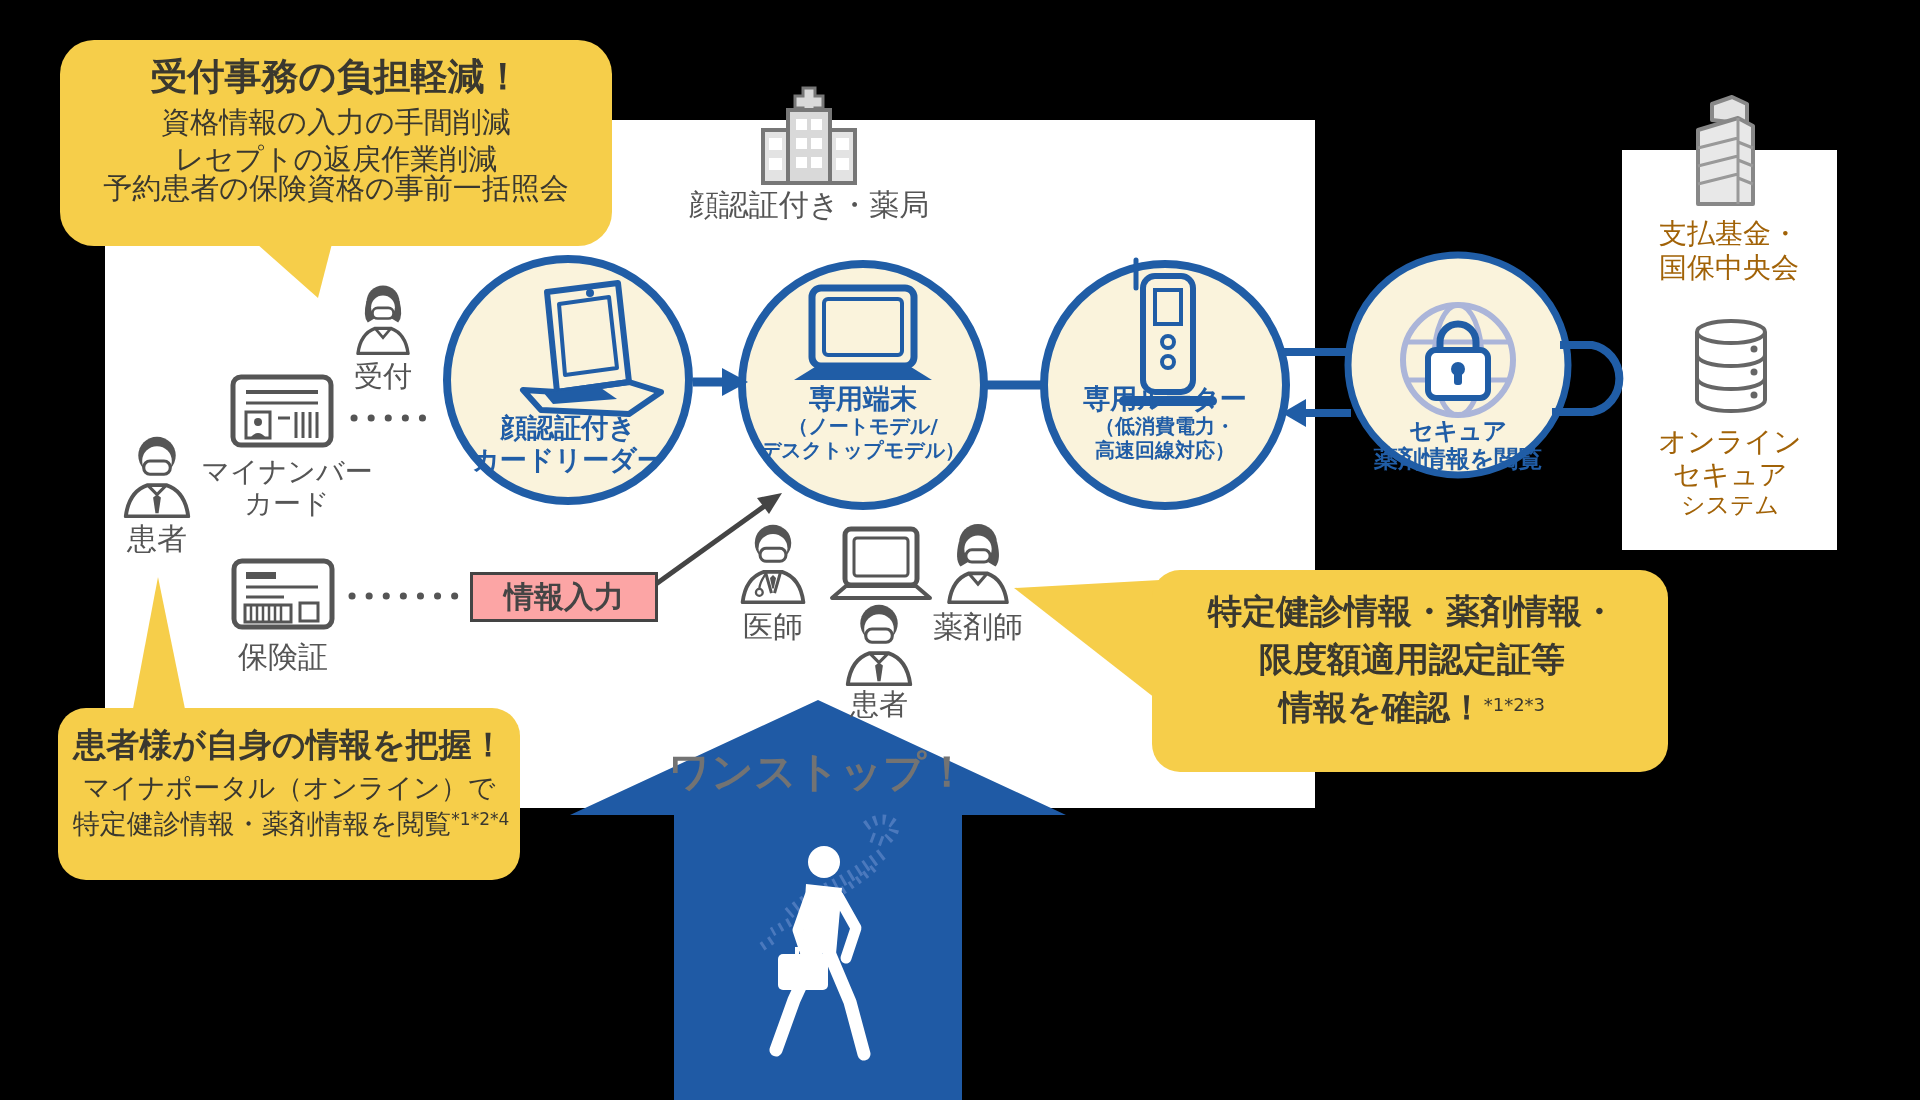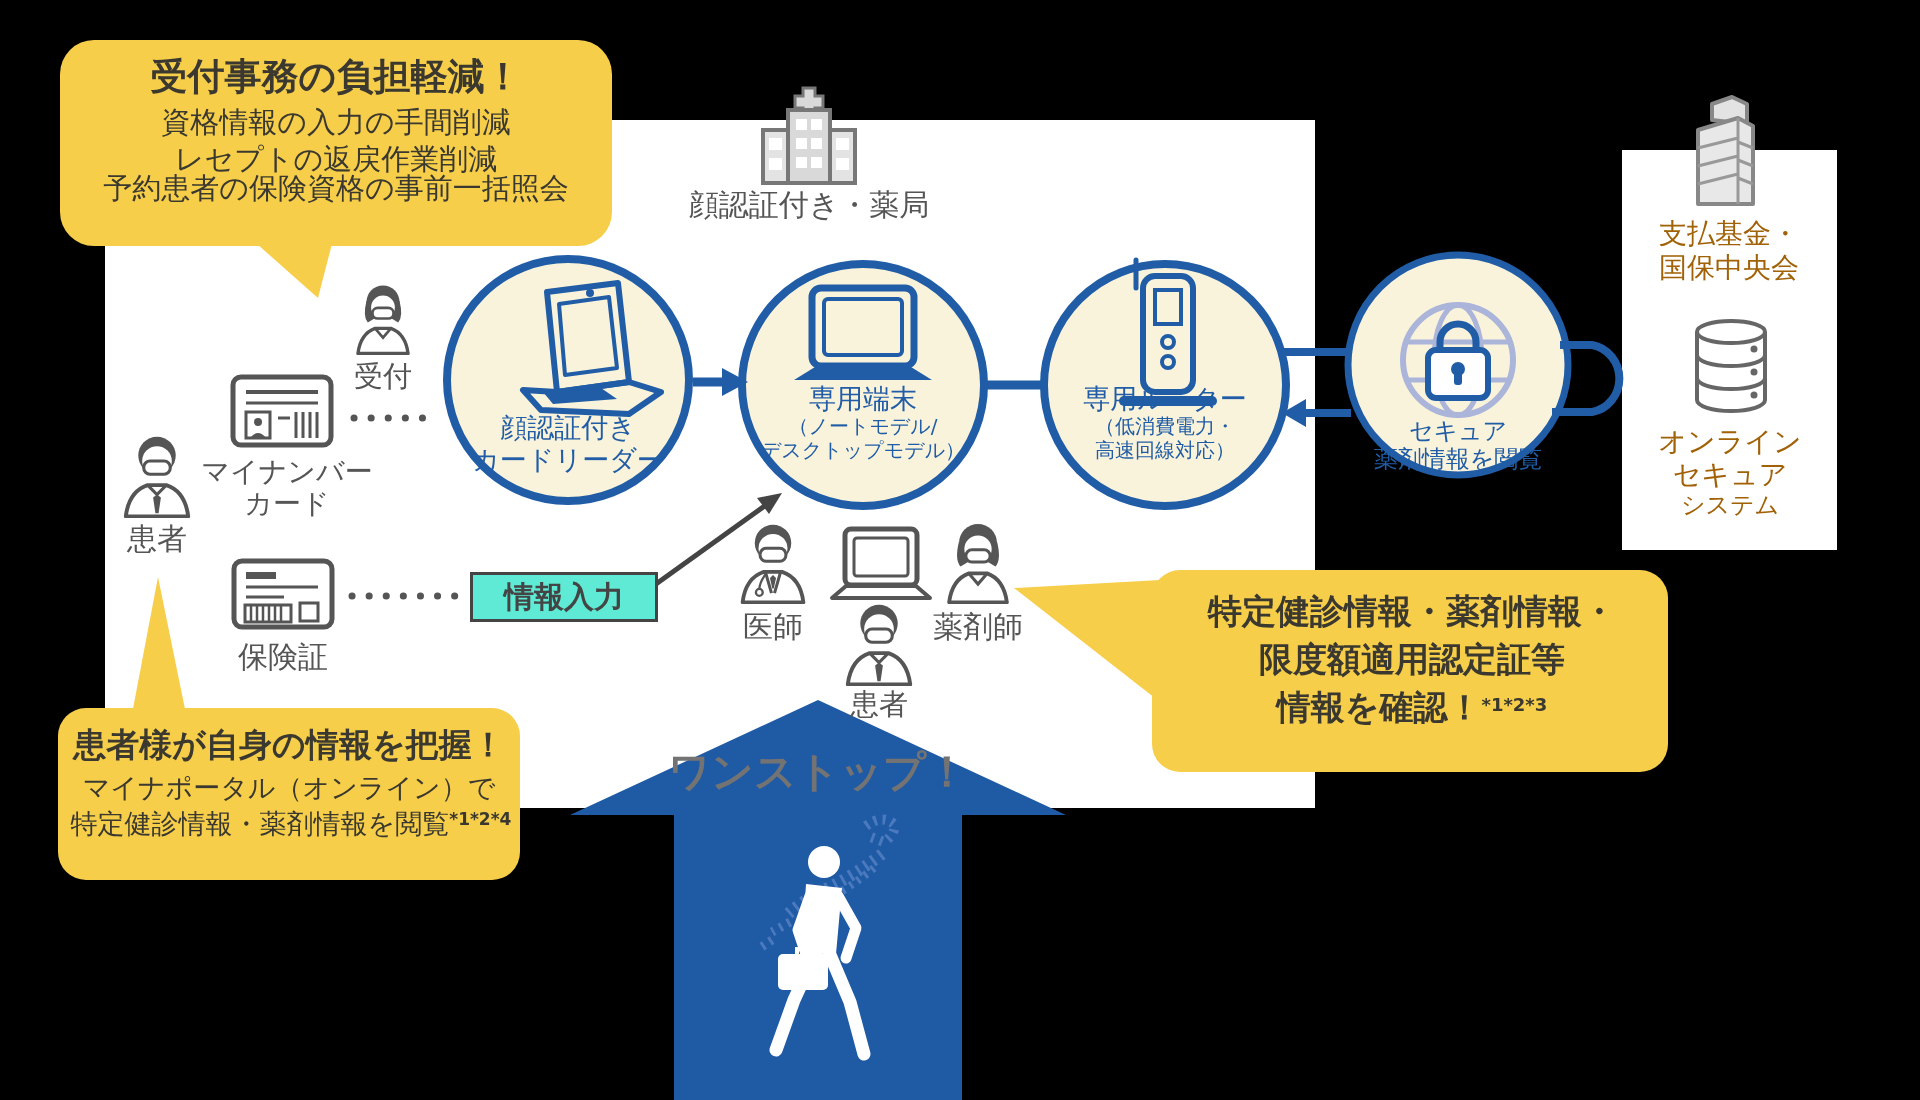--- a/index.html
+++ b/index.html
@@ -3,26 +3,26 @@
 <meta charset="utf-8">
 <style>
 *{margin:0;padding:0;box-sizing:border-box}
 html,body{width:1920px;height:1100px;background:#000;overflow:hidden}
 body{position:relative;font-family:"DejaVu Sans","Liberation Sans",sans-serif}
 .panel{position:absolute;background:#fff;z-index:1}
 .svglayer{position:absolute;left:0;top:0;z-index:2}
 .callout{position:absolute;background:#f6ce4a;border-radius:34px;z-index:3}
 .txt{position:absolute;transform:translateX(-50%);white-space:nowrap;text-align:center;z-index:4;line-height:1.15}
 .b{font-weight:700}
-.blue{color:#205da6;font-weight:400}
+.blue{color:#205da6;font-weight:700}
 .gray{color:#555}
 .gray66{color:#a16207;font-weight:400}
 .dark{color:#3a382f}
-.sup{font-size:18px;vertical-align:8px;font-weight:700}
-.infobox{position:absolute;background:#5eead4;border:3px solid #444;z-index:3;display:flex;align-items:center;justify-content:center}
+.sup{font-size:18px;vertical-align:8px;font-weight:400}
+.infobox{position:absolute;background:#fca5a5;border:3px solid #444;z-index:3;display:flex;align-items:center;justify-content:center}
 </style>
 </head>
 <body>
 
 <div class="panel" style="left:105px;top:120px;width:1210px;height:688px"></div>
 <div class="panel" style="left:1622px;top:150px;width:215px;height:400px"></div>
 
 <svg class="svglayer" width="1920" height="1100" viewBox="0 0 1920 1100">
   <defs>
     <symbol id="p-male" viewBox="0 0 100 110">

